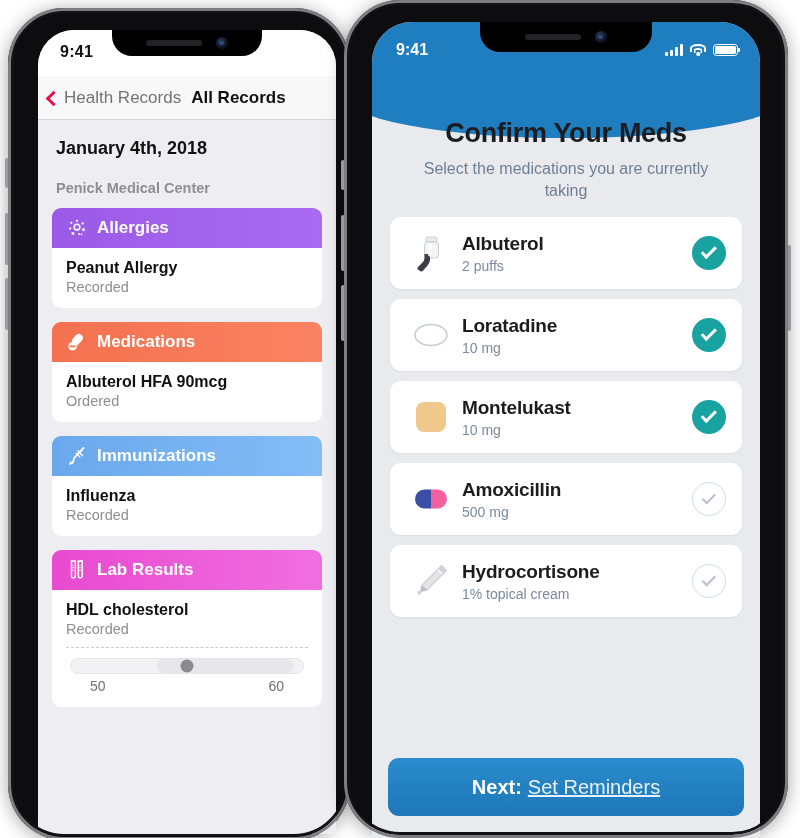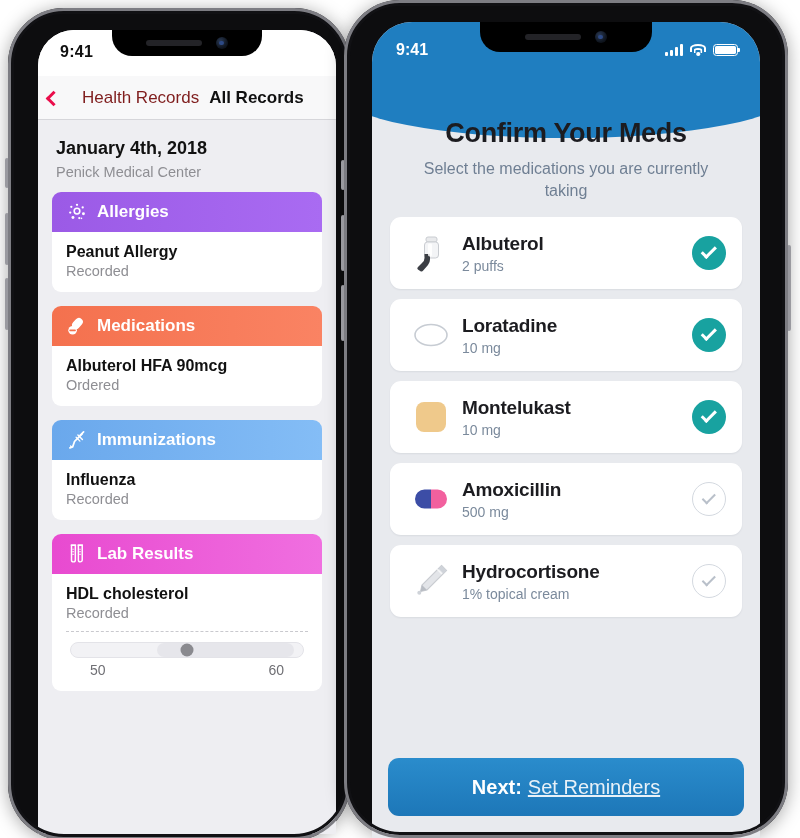--- a/index.html
+++ b/index.html
@@ -65,36 +65,36 @@
     position: absolute; left: 22px; top: 13px;
     font-size: 16px; font-weight: 700; color: #111;
     letter-spacing: .3px;
   }
   .l-navbar {
     height: 44px; background: #f8f8f9;
     border-bottom: 1px solid #d6d6da;
     display: flex; align-items: center; padding: 0 10px;
   }
   .l-back {
-    display: flex; align-items: center; gap: 21px;
-    color: #7f1d1d; font-size: 17px; font-weight: 400;
+    display: flex; align-items: center; gap: 3px;
+    color: #737373; font-size: 17px; font-weight: 400;
   }
   .chev-left {
     width: 11px; height: 11px;
     border-left: 3.4px solid #ea0d4b;
     border-bottom: 3.4px solid #ea0d4b;
     transform: rotate(45deg);
     margin-right: 2px; margin-top: 1px;
   }
   .l-title { font-size: 17px; font-weight: 700; color: #111; margin-left: 10px; }
 
   .l-body { background: #eeeef2; height: 714px; padding: 0 0 0 0; position: relative; }
   .l-datehead { padding: 18px 2px 12px 18px; }
   .l-date { font-size: 18px; font-weight: 700; color: #111; }
-  .l-facility { font-size: 14.5px; color: #8e8e93; margin-top: 5px; }
+  .l-facility { font-size: 14.5px; color: #8e8e93; margin-top: 21px; font-weight: bold; }
 
   .rec-group { margin: 0 14px 14px 14px; border-radius: 9px; overflow: hidden; }
   .rec-head {
     height: 40px; display: flex; align-items: center; gap: 9px;
     padding: 0 14px; color: #fff;
     font-size: 17px; font-weight: 600;
   }
   .rec-item { background: #fff; padding: 11px 14px 13px 14px; }
   .rec-name { font-size: 16px; font-weight: 700; color: #111; }
   .rec-status { font-size: 14.5px; color: #8e8e93; margin-top: 2px; }

